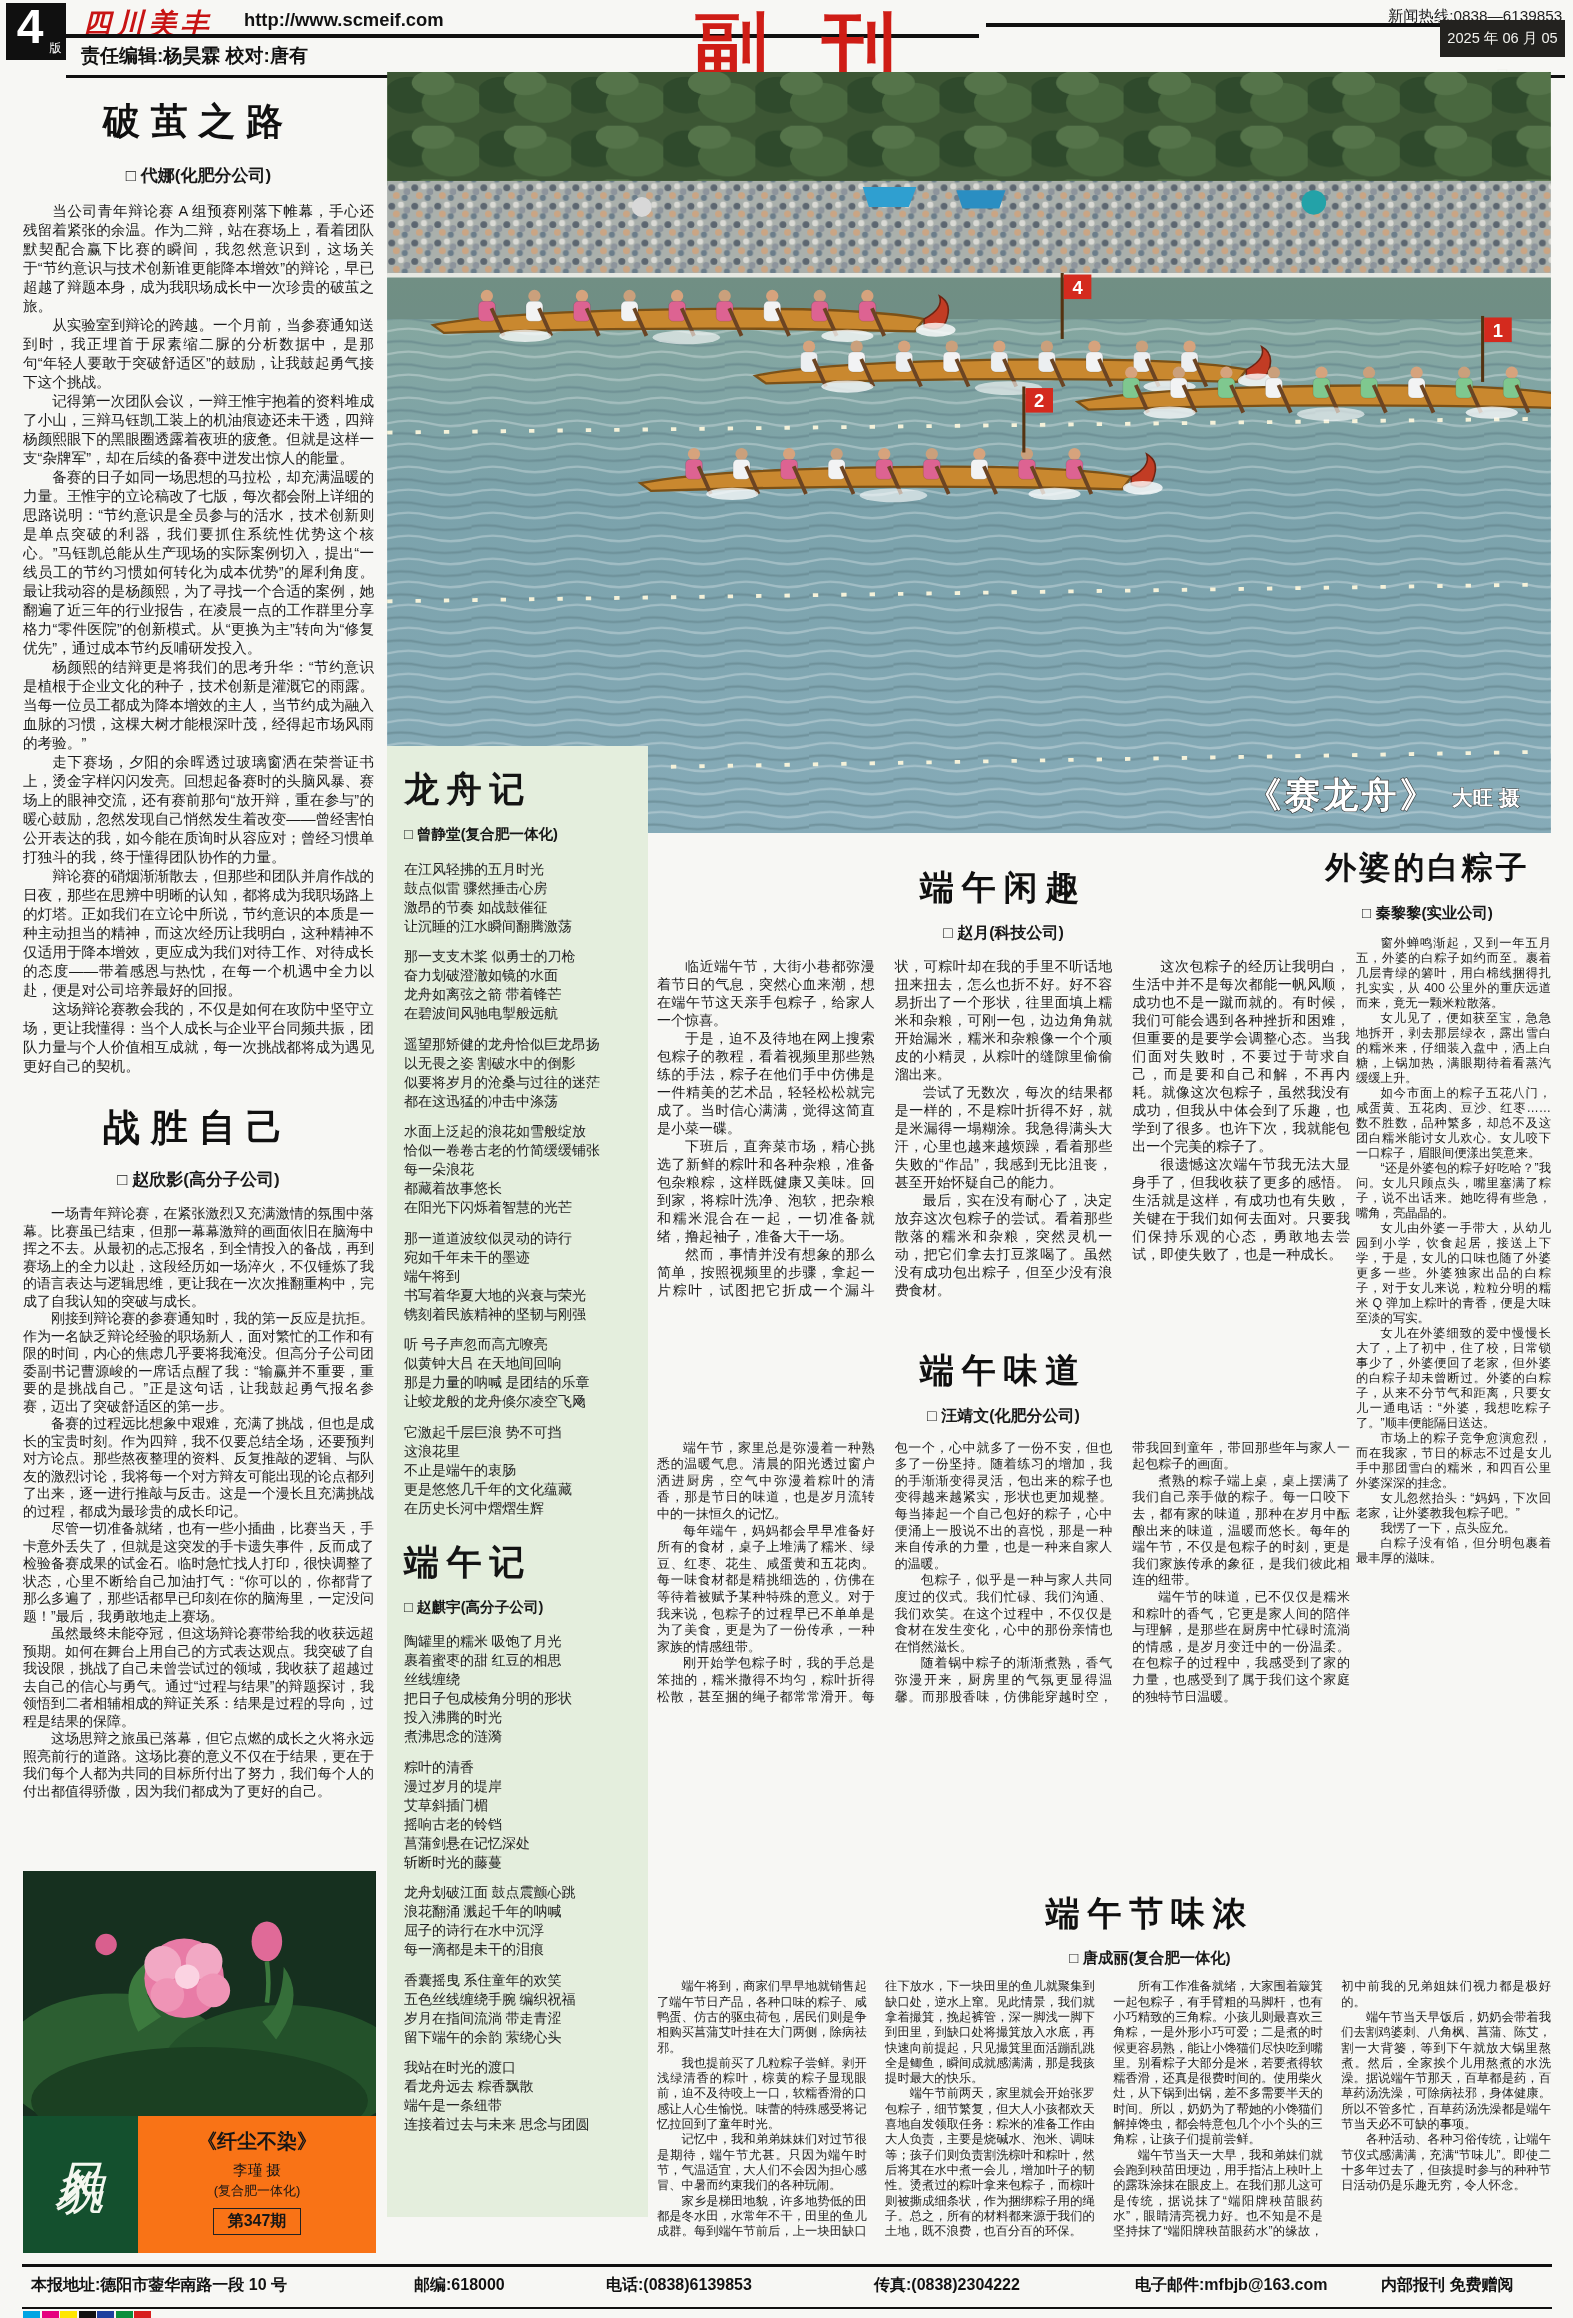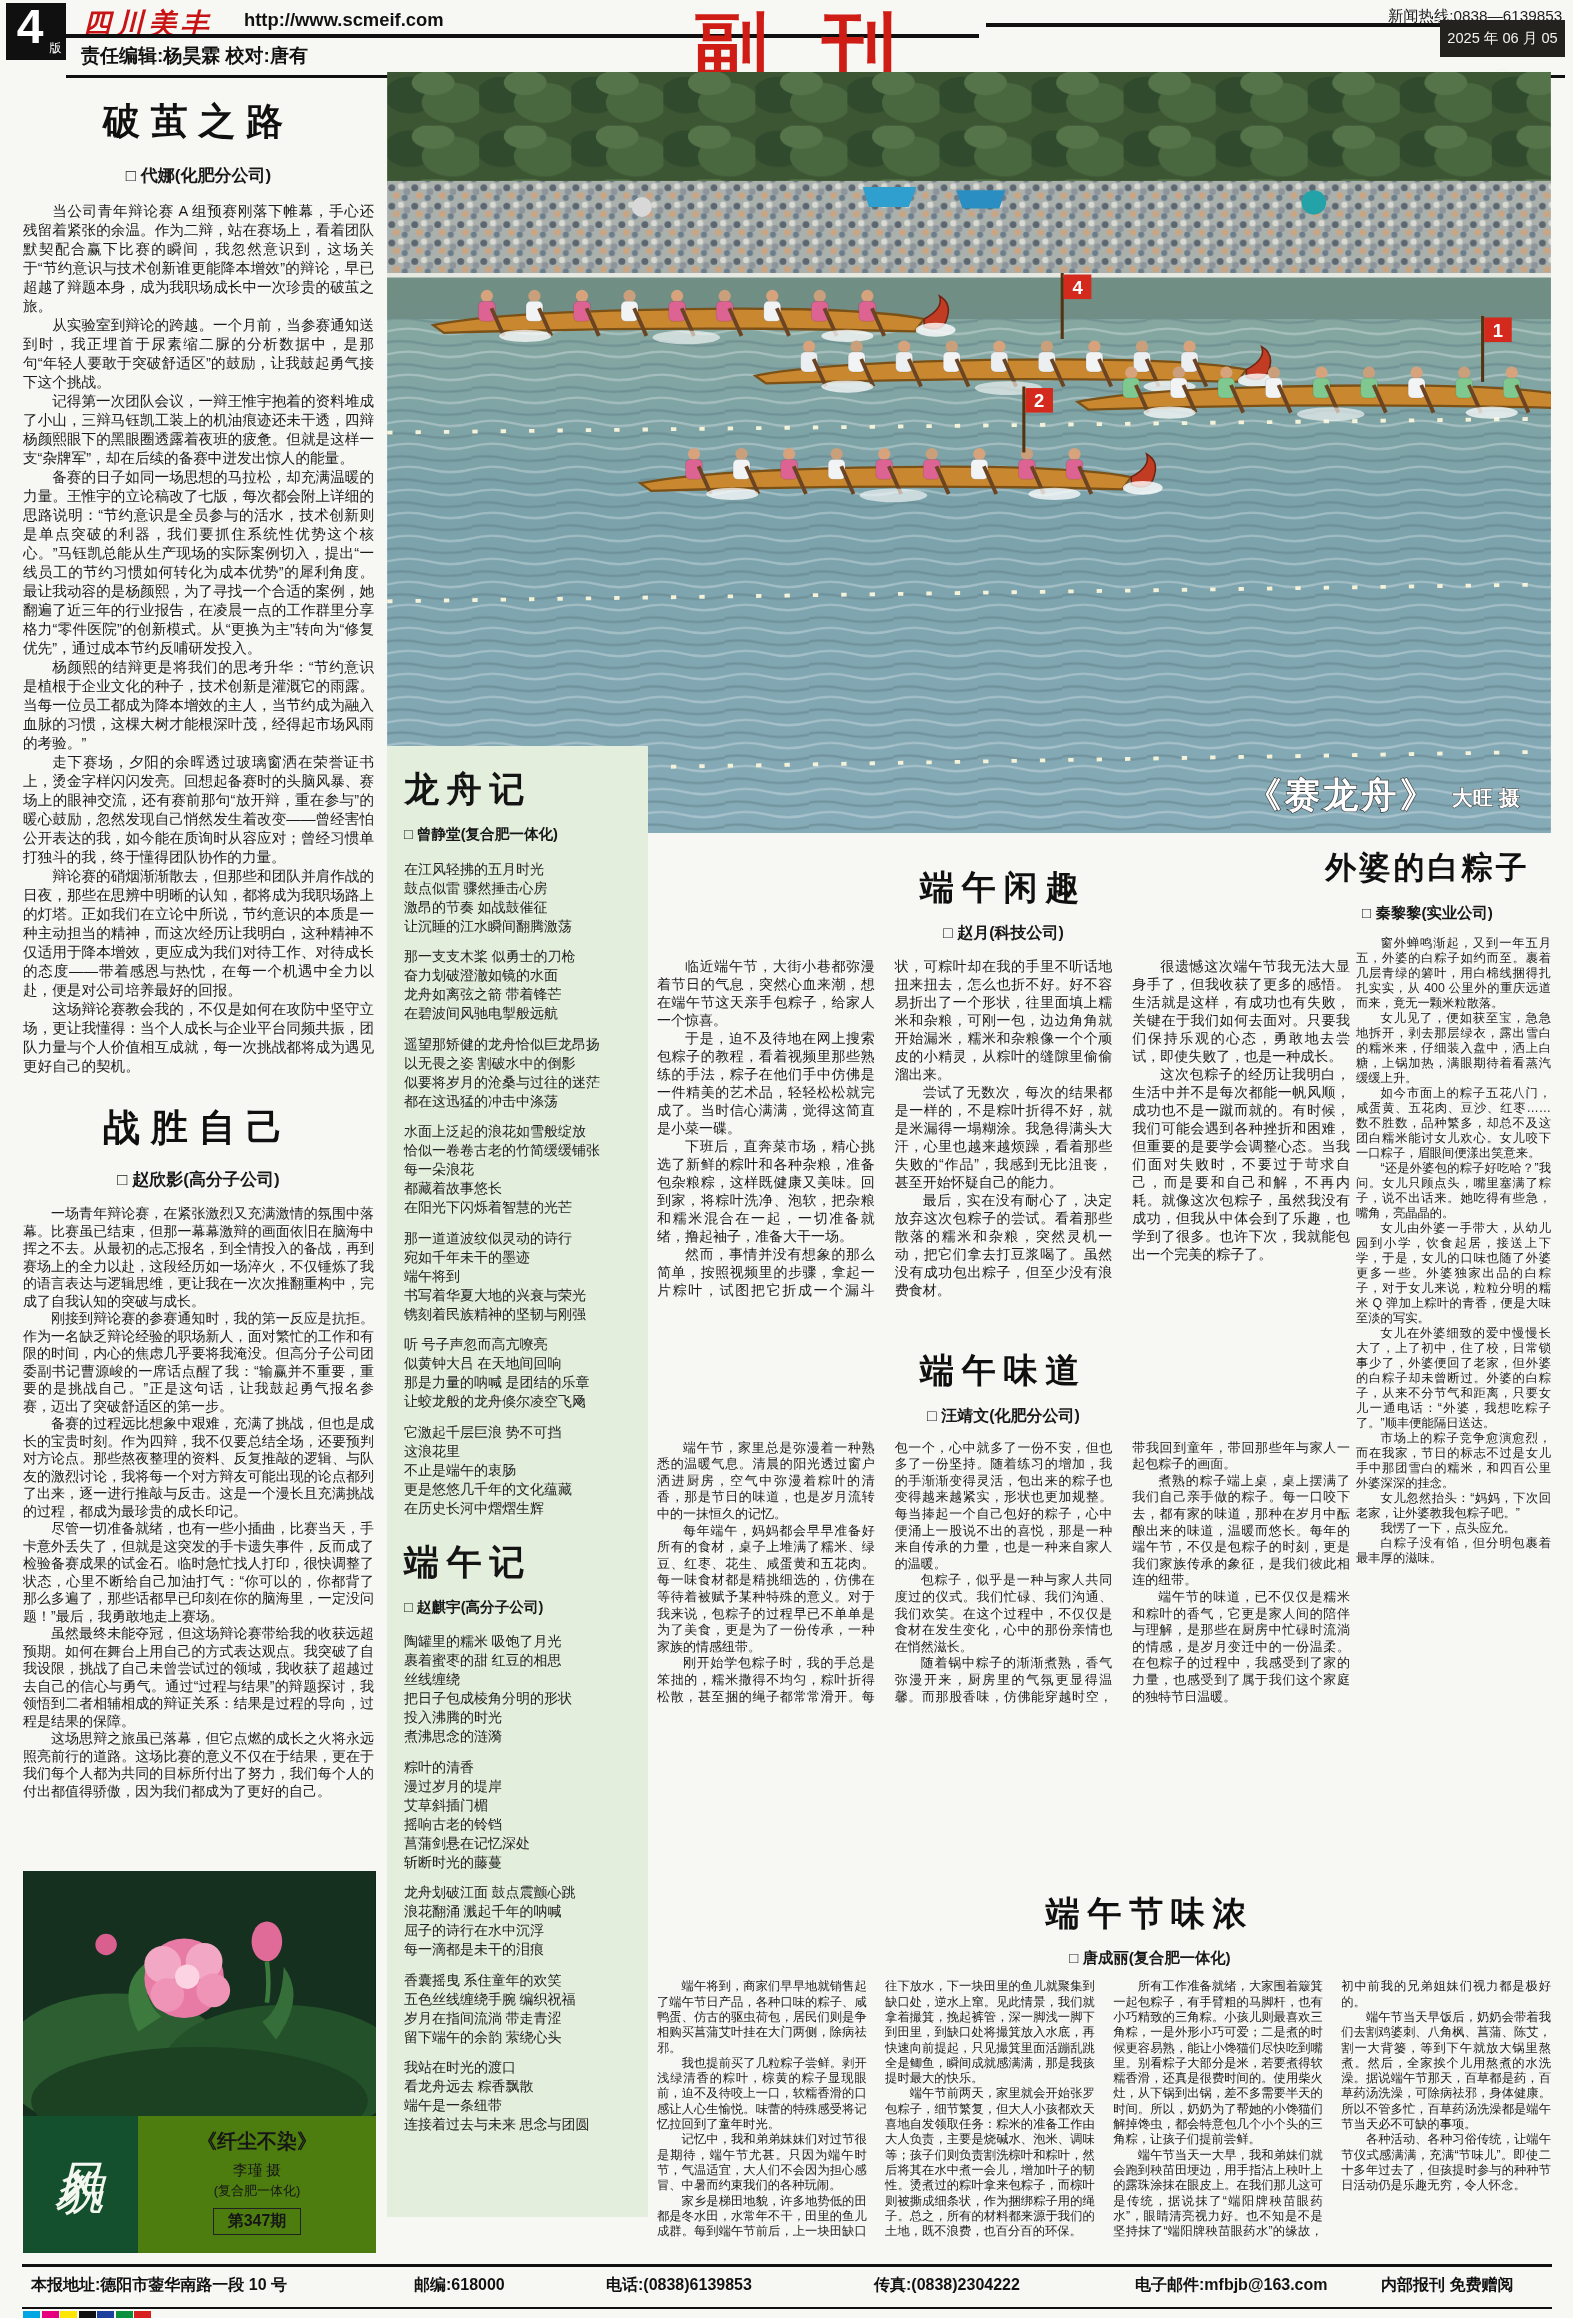--- a/index.html
+++ b/index.html
@@ -64,21 +64,21 @@
   .art-baizong{position:absolute;left:1304px;top:847px;width:247px;height:1114px;overflow:hidden;}
   .art-baizong .art-title{font-size:31px;letter-spacing:3.1px;white-space:nowrap;}
   .art-baizong .byline{font-size:15.3px;margin:14px 0 12.3px;}
   .art-baizong .body-copy{margin-left:52px;width:195px;font-size:12.3px;line-height:15px;}
   
   .fengmao{position:absolute;left:23px;top:1871px;width:353px;height:382px;background:#0e2418;}
   .fengmao-photo{position:absolute;left:0;top:0;width:353px;height:245px;}
   .fengmao-green{position:absolute;left:0;top:245px;width:115px;height:137px;background:#14502e;}
   .fengmao-name{position:absolute;left:29px;top:7.7px;writing-mode:vertical-rl;color:#f4f7ef;
                 font-family:"Liberation Serif",serif;font-style:italic;font-size:49px;line-height:54px;letter-spacing:4.6px;}
-  .fengmao-white{position:absolute;left:115px;top:245px;width:238px;height:137px;background:#4d7c0f;text-align:center;}
+  .fengmao-white{position:absolute;left:115px;top:245px;width:238px;height:137px;background:#f97316;text-align:center;}
   .fengmao-title{font-size:20px;font-weight:bold;margin-top:12.3px;}
   .fengmao-credit{font-size:14.6px;margin-top:6.1px;}
   .fengmao-org{font-size:13px;margin-top:1.5px;}
   .fengmao-issue{display:inline-block;margin-top:7.7px;padding:2.3px 14px;border:1.5px solid #222;
                  font-size:16px;font-weight:bold;}
   
   .footer-rule-top{position:absolute;left:21.5px;top:2264px;width:1530px;height:3.1px;background:#101010;}
   .footer-rule-bot{position:absolute;left:21.5px;top:2307px;width:1530px;height:2.3px;background:#101010;}
   .footer-text{position:absolute;top:2275px;font-size:16px;font-weight:bold;color:#111;white-space:nowrap;}
   .ft-address{left:31px;} .ft-post{left:414px;} .ft-phone{left:606px;} .ft-fax{left:874px;}
@@ -359,22 +359,22 @@
   <div class="art-xianqu">
     <div class="art-title">端午闲趣</div>
     <div class="byline">□ 赵月(科技公司)</div>
     <div class="body-copy">
         <p class="para">临近端午节，大街小巷都弥漫着节日的气息，突然心血来潮，想在端午节这天亲手包粽子，给家人一个惊喜。</p>
         <p class="para">于是，迫不及待地在网上搜索包粽子的教程，看着视频里那些熟练的手法，粽子在他们手中仿佛是一件精美的艺术品，轻轻松松就完成了。当时信心满满，觉得这简直是小菜一碟。</p>
         <p class="para">下班后，直奔菜市场，精心挑选了新鲜的粽叶和各种杂粮，准备包杂粮粽，这样既健康又美味。回到家，将粽叶洗净、泡软，把杂粮和糯米混合在一起，一切准备就绪，撸起袖子，准备大干一场。</p>
         <p class="para">然而，事情并没有想象的那么简单，按照视频里的步骤，拿起一片粽叶，试图把它折成一个漏斗状，可粽叶却在我的手里不听话地扭来扭去，怎么也折不好。好不容易折出了一个形状，往里面填上糯米和杂粮，可刚一包，边边角角就开始漏米，糯米和杂粮像一个个顽皮的小精灵，从粽叶的缝隙里偷偷溜出来。</p>
         <p class="para">尝试了无数次，每次的结果都是一样的，不是粽叶折得不好，就是米漏得一塌糊涂。我急得满头大汗，心里也越来越烦躁，看着那些失败的“作品”，我感到无比沮丧，甚至开始怀疑自己的能力。</p>
         <p class="para">最后，实在没有耐心了，决定放弃这次包粽子的尝试。看着那些散落的糯米和杂粮，突然灵机一动，把它们拿去打豆浆喝了。虽然没有成功包出粽子，但至少没有浪费食材。</p>
+        <p class="para">这次包粽子的经历让我明白，生活中并不是每次都能一帆风顺，成功也不是一蹴而就的。有时候，我们可能会遇到各种挫折和困难，但重要的是要学会调整心态。当我们面对失败时，不要过于苛求自己，而是要和自己和解，不再内耗。就像这次包粽子，虽然我没有成功，但我从中体会到了乐趣，也学到了很多。也许下次，我就能包出一个完美的粽子了。</p>
         <p class="para">很遗憾这次端午节我无法大显身手了，但我收获了更多的感悟。生活就是这样，有成功也有失败，关键在于我们如何去面对。只要我们保持乐观的心态，勇敢地去尝试，即使失败了，也是一种成长。</p>
-        <p class="para">这次包粽子的经历让我明白，生活中并不是每次都能一帆风顺，成功也不是一蹴而就的。有时候，我们可能会遇到各种挫折和困难，但重要的是要学会调整心态。当我们面对失败时，不要过于苛求自己，而是要和自己和解，不再内耗。就像这次包粽子，虽然我没有成功，但我从中体会到了乐趣，也学到了很多。也许下次，我就能包出一个完美的粽子了。</p>
       </div>
   </div>
 
   <div class="art-weidao">
     <div class="art-title">端午味道</div>
     <div class="byline">□ 汪靖文(化肥分公司)</div>
     <div class="body-copy">
         <p class="para">端午节，家里总是弥漫着一种熟悉的温暖气息。清晨的阳光透过窗户洒进厨房，空气中弥漫着粽叶的清香，那是节日的味道，也是岁月流转中的一抹恒久的记忆。</p>
         <p class="para">每年端午，妈妈都会早早准备好所有的食材，桌子上堆满了糯米、绿豆、红枣、花生、咸蛋黄和五花肉。每一味食材都是精挑细选的，仿佛在等待着被赋予某种特殊的意义。对于我来说，包粽子的过程早已不单单是为了美食，更是为了一份传承，一种家族的情感纽带。</p>
         <p class="para">刚开始学包粽子时，我的手总是笨拙的，糯米撒得不均匀，粽叶折得松散，甚至捆的绳子都常常滑开。每包一个，心中就多了一份不安，但也多了一份坚持。随着练习的增加，我的手渐渐变得灵活，包出来的粽子也变得越来越紧实，形状也更加规整。每当捧起一个自己包好的粽子，心中便涌上一股说不出的喜悦，那是一种来自传承的力量，也是一种来自家人的温暖。</p>

